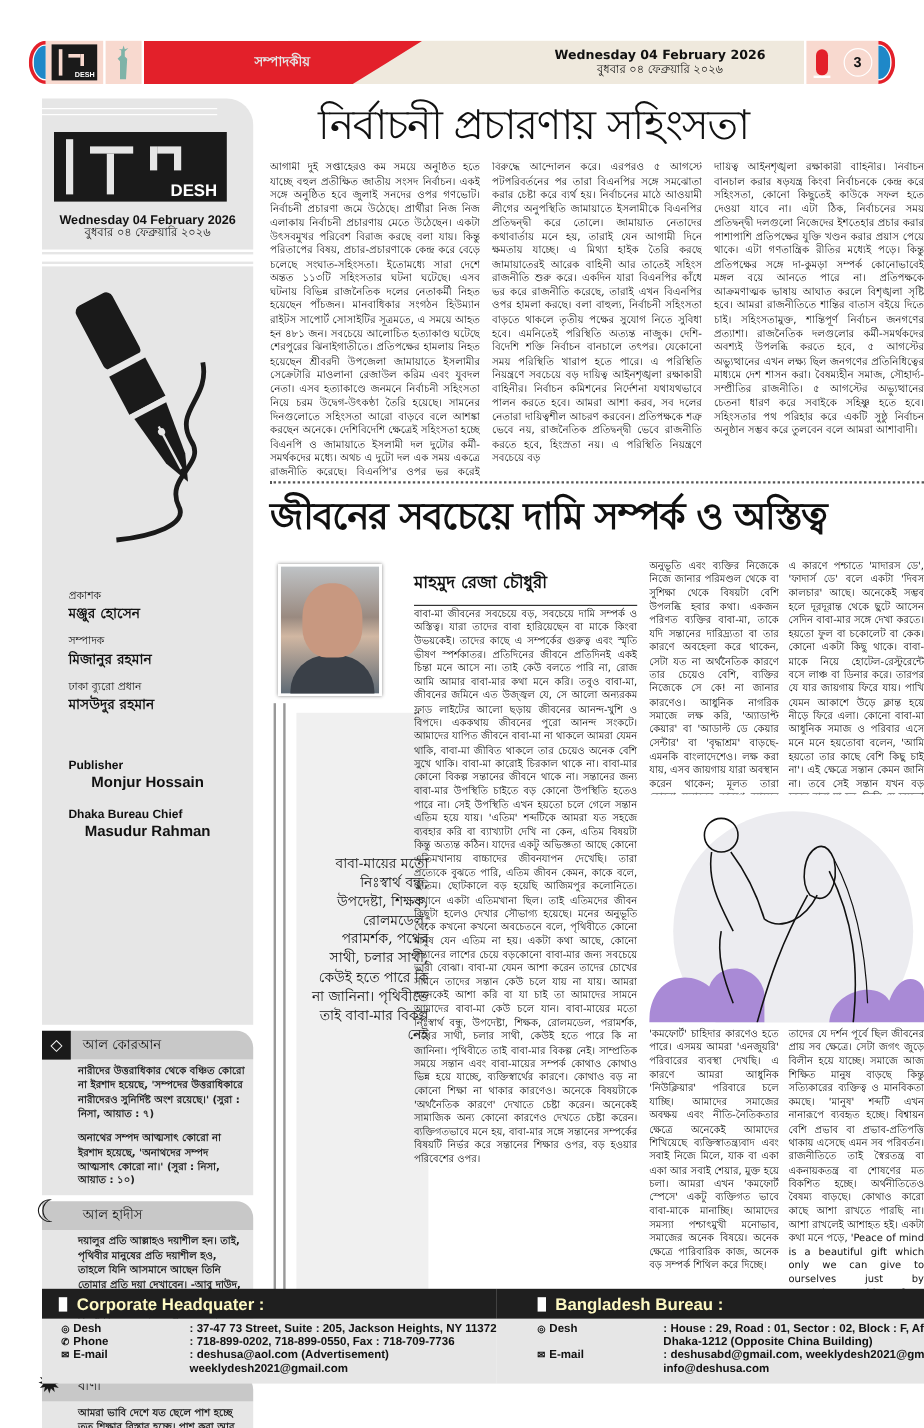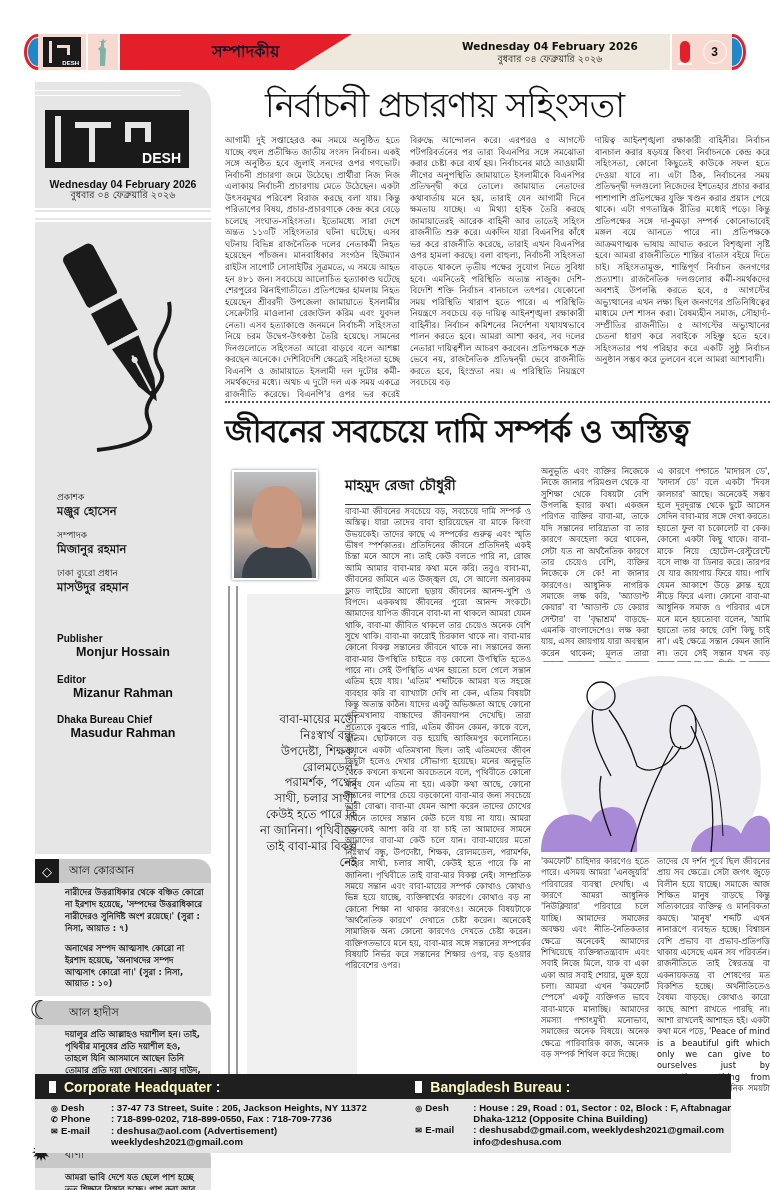--- a/index.html
+++ b/index.html
@@ -15,21 +15,21 @@
   .cap.left .dot { left: 4px; clip-path: inset(0 10px 0 0); }
   .cap.right .ring { right: 0; clip-path: inset(0 0 0 14px); }
   .cap.right .dot { right: 4px; clip-path: inset(0 0 0 10px); }
   .tb-logo { width: 48px; background: #f8d9cf; display: flex; align-items: center; justify-content: center; }
   .mini-logo { width: 38px; height: 30px; background: #1a1a1a; position: relative; }
   .mini-logo .desh { position: absolute; right: 2px; bottom: 1px; font-size: 6px; color: #fff; font-weight: bold; font-family: "Liberation Sans", sans-serif; }
   .mini-logo .cut1 { position: absolute; left: 6px; top: 4px; width: 3px; height: 22px; background: #f8d9cf; }
   .mini-logo .cut2 { position: absolute; left: 14px; top: 8px; width: 10px; height: 3px; background: #f8d9cf; }
   .mini-logo .cut3 { position: absolute; left: 24px; top: 8px; width: 3px; height: 10px; background: #f8d9cf; }
   .tb-statue { width: 30px; background: #f8d9cf; display: flex; align-items: center; justify-content: center; margin-left: 2px; }
-  .tb-red { width: 290px; background: #e3202a; color: #0f172a; display: flex; align-items: center; justify-content: flex-start; padding-left: 92px; font-size: 16px; font-weight: bold; margin-left: 2px; clip-path: polygon(0 0, 100% 0, 80% 0, 70% 50%, 60% 100%, 0 100%); position: relative; }
+  .tb-red { width: 290px; background: #e3202a; color: #e5e5e5; display: flex; align-items: center; justify-content: flex-start; padding-left: 92px; font-size: 11px; font-weight: bold; margin-left: 2px; clip-path: polygon(0 0, 100% 0, 80% 0, 70% 50%, 60% 100%, 0 100%); position: relative; }
   .tb-cream { flex: 1; background: #efe9dd; margin-left: -120px; padding-left: 140px; display: flex; flex-direction: column; justify-content: center; align-items: center; font-size: 10.5px; font-weight: bold; line-height: 1.2; position: relative; z-index: 0; }
   .tb-red { z-index: 1; }
   .tb-cream .bn { font-weight: normal; font-size: 9.5px; }
   .tb-page { width: 60px; background: #f8d9cf; margin-left: 2px; display: flex; align-items: center; justify-content: space-around; }
   .flag { width: 14px; height: 26px; position: relative; }
   .flag .bar { position: absolute; left: 2px; top: 2px; width: 10px; height: 22px; background: #e3202a; border-radius: 5px; }
   .flag .base { position: absolute; left: 0; bottom: 0; width: 14px; height: 2px; background: #fff; }
   .page-num { width: 24px; height: 24px; border-radius: 50%; border: 1.5px solid #fff; display: flex; align-items: center; justify-content: center; font-weight: bold; font-size: 12px; font-family: "Liberation Sans", sans-serif; }
 
   
@@ -92,21 +92,21 @@
   .byline { position: absolute; left: 120px; top: 14px; width: 186px; font-size: 14px; font-weight: bold; padding-bottom: 6px; border-bottom: 1px solid #333; font-family: "DejaVu Serif", serif; }
   .a2-col { position: absolute; font-size: 8.3px; line-height: 1.37; text-align: justify; overflow: hidden; }
   .illus { position: absolute; left: 357px; top: 208px; width: 188px; height: 182px; }
 
   
   .footer { position: absolute; left: 35px; top: 1074px; width: 696px; height: 82px; display: flex; }
   .fbox { flex: 1; }
   .fhead { height: 25px; background: #1f1f1f; color: #fef9c3; font-family: "Liberation Sans", sans-serif; font-weight: bold; font-size: 14px; display: flex; align-items: center; padding-left: 14px; }
   .fhead .sq { width: 7px; height: 12px; background: #fff; margin-right: 8px; }
   .fbody { background: #e6e6e6; height: 54px; padding: 3px 0 0 16px; font-family: "Liberation Sans", sans-serif; font-weight: bold; font-size: 9.6px; line-height: 1.16; }
-  .frow { display: flex; }
+  .frow { display: flex; gap: 47px; }
   .frow .k { width: 60px; white-space: nowrap; }
   .frow .k .ic { display: inline-block; width: 10px; font-size: 8px; }
   .frow .v { flex: 1; white-space: nowrap; }
   .fbox.bd .frow .k { width: 58px; }
   .fbox.bd .fhead { padding-left: 34px; }
   .fbox.bd .fbody { padding-left: 34px; }
 </style>
 </head>
 <body>
 
@@ -188,24 +188,20 @@
       <div class="name">মিজানুর রহমান</div>
     </div>
     <div class="credit">
       <div class="role">ঢাকা ব্যুরো প্রধান</div>
       <div class="name">মাসউদুর রহমান</div>
     </div>
     <div class="gap"></div>
     <div class="credit en">
       <div class="role">Publisher</div>
       <div class="name">Monjur Hossain</div>
-    </div>
-    <div class="credit en">
-      <div class="role">Editor</div>
-      <div class="name">Mizanur Rahman</div>
     </div>
     <div class="credit en">
       <div class="role">Dhaka Bureau Chief</div>
       <div class="name">Masudur Rahman</div>
     </div>
   </div>
 
   <div class="sec-head">
     <div class="sec-icon">◇</div>
     <div class="sec-title">আল কোরআন</div>

